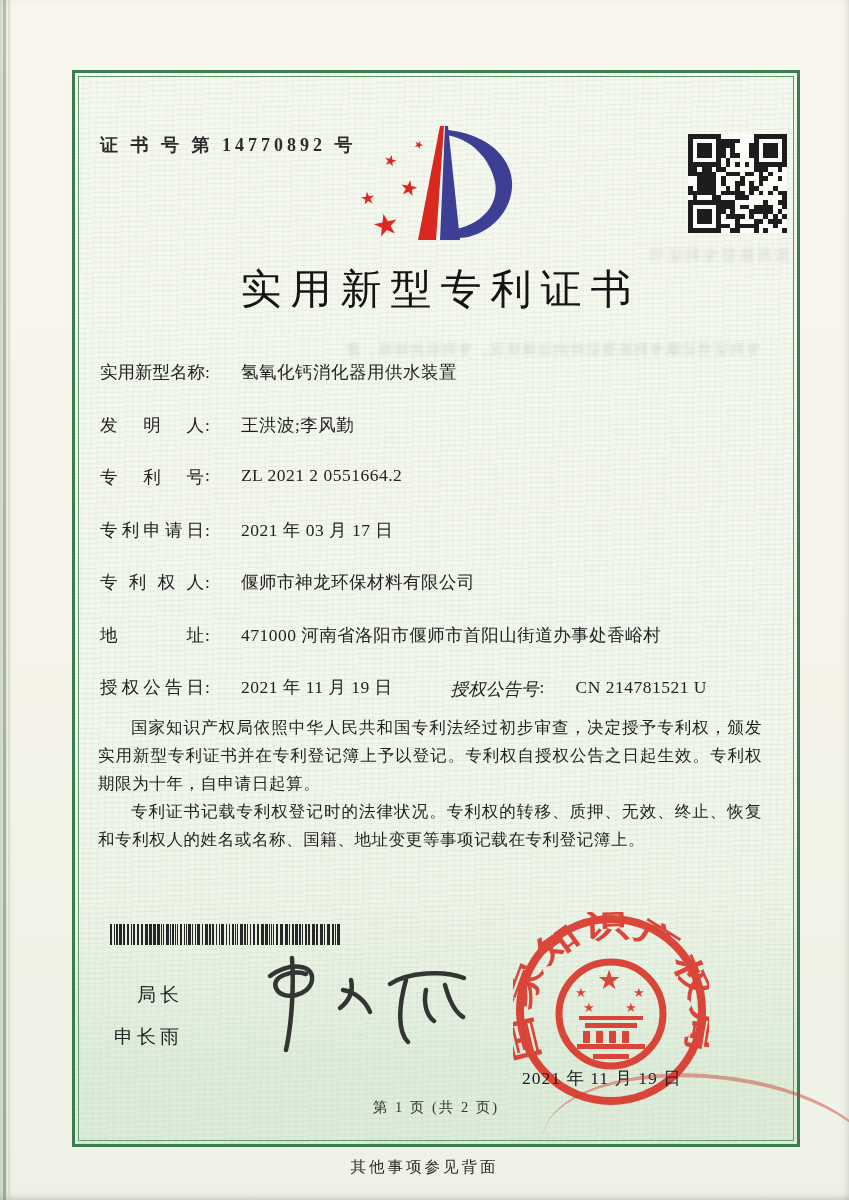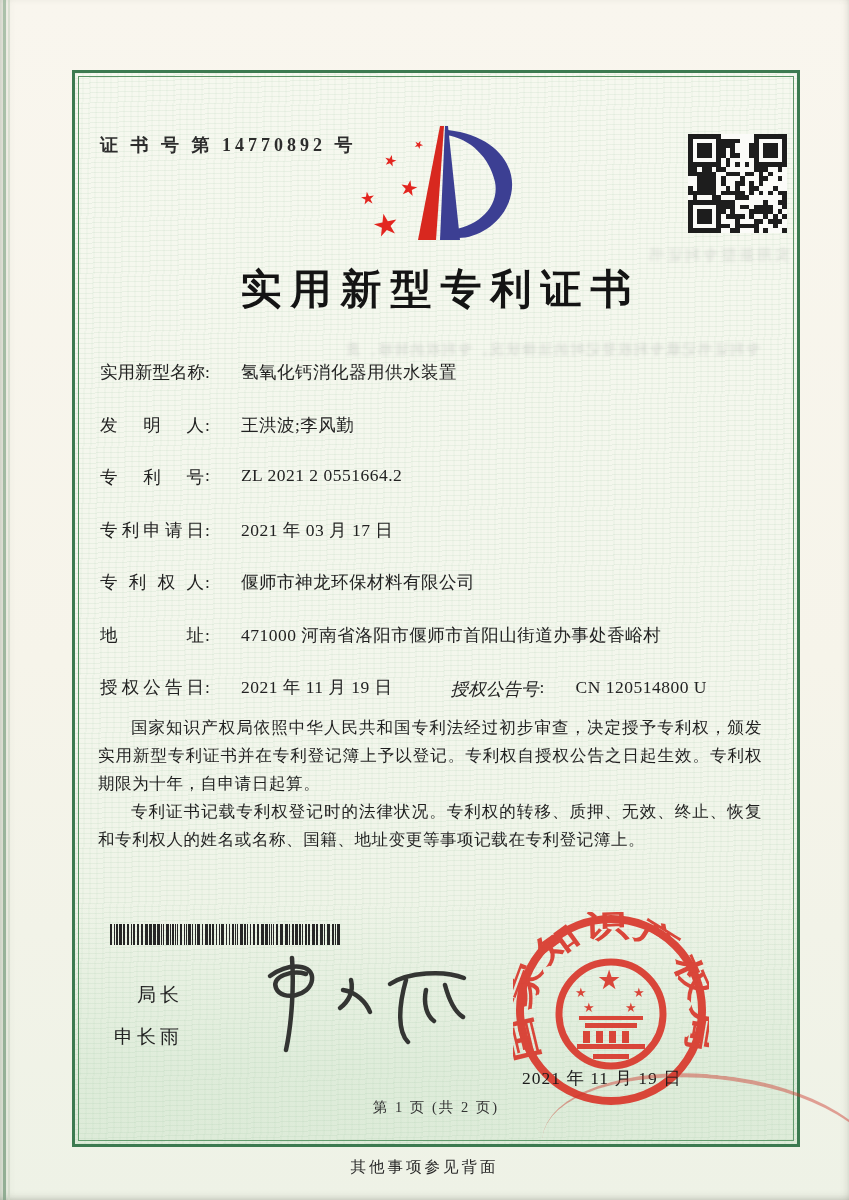--- a/index.html
+++ b/index.html
@@ -45,21 +45,21 @@
   .logo { position:absolute; left:352px; top:120px; width:178px; height:128px; }
 
   .qr { position:absolute; left:688px; top:134px; width:99px; height:99px;
     display:grid; grid-template-columns:repeat(21,1fr); grid-template-rows:repeat(21,1fr);
     background:#fbfbf8; }
   .qr div { background:transparent; }
   .qr div.on { background:#1d1d1d; }
 
   .title {
     position:absolute; left:72px; top:262px; width:728px;
-    text-align:center; font-size:41px; font-weight:700; color:#141414;
+    text-align:center; font-size:41px; font-weight:400; color:#141414;
     letter-spacing:9px; text-indent:9px;
   }
 
   .ghost {
     position:absolute; color:#6a6a72; transform:scaleX(-1);
     filter:blur(1.6px); opacity:.12; font-weight:700; pointer-events:none;
   }
   .ghost1 { left:470px; top:246px; width:320px; font-size:15px; letter-spacing:3px; }
   .ghost2 { left:330px; top:341px; width:430px; font-size:14px; letter-spacing:2px; opacity:.14; }
 
@@ -587,21 +587,21 @@
     <div class="f-row">
       <span class="f-label">专利申请日</span><span class="f-colon">:</span><span class="f-value">2021 年 03 月 17 日</span>
     </div>
     <div class="f-row">
       <span class="f-label">专利权人</span><span class="f-colon">:</span><span class="f-value">偃师市神龙环保材料有限公司</span>
     </div>
     <div class="f-row">
       <span class="f-label">地址</span><span class="f-colon">:</span><span class="f-value">471000 河南省洛阳市偃师市首阳山街道办事处香峪村</span>
     </div>
     <div class="f-row">
-      <span class="f-label">授权公告日</span><span class="f-colon">:</span><span class="f-value">2021 年 11 月 19 日</span><span class="f-extra"><span class="f-label">授权公告号</span><span class="f-colon">:</span><span class="f-value">CN 120514800 U</span></span>
+      <span class="f-label">授权公告日</span><span class="f-colon">:</span><span class="f-value">2021 年 11 月 19 日</span><span class="f-extra"><span class="f-label">授权公告号</span><span class="f-colon">:</span><span class="f-value">CN 214781521 U</span></span>
     </div>
   </div>
 
   <div class="body-text">
     <p>国家知识产权局依照中华人民共和国专利法经过初步审查，决定授予专利权，颁发实用新型专利证书并在专利登记簿上予以登记。专利权自授权公告之日起生效。专利权期限为十年，自申请日起算。</p>
     <p>专利证书记载专利权登记时的法律状况。专利权的转移、质押、无效、终止、恢复和专利权人的姓名或名称、国籍、地址变更等事项记载在专利登记簿上。</p>
   </div>
 
   <svg class="barcode" id="barcode" viewBox="0 0 232 21">
       <rect x="0" y="0" width="2" height="21" fill="#262626"></rect>

